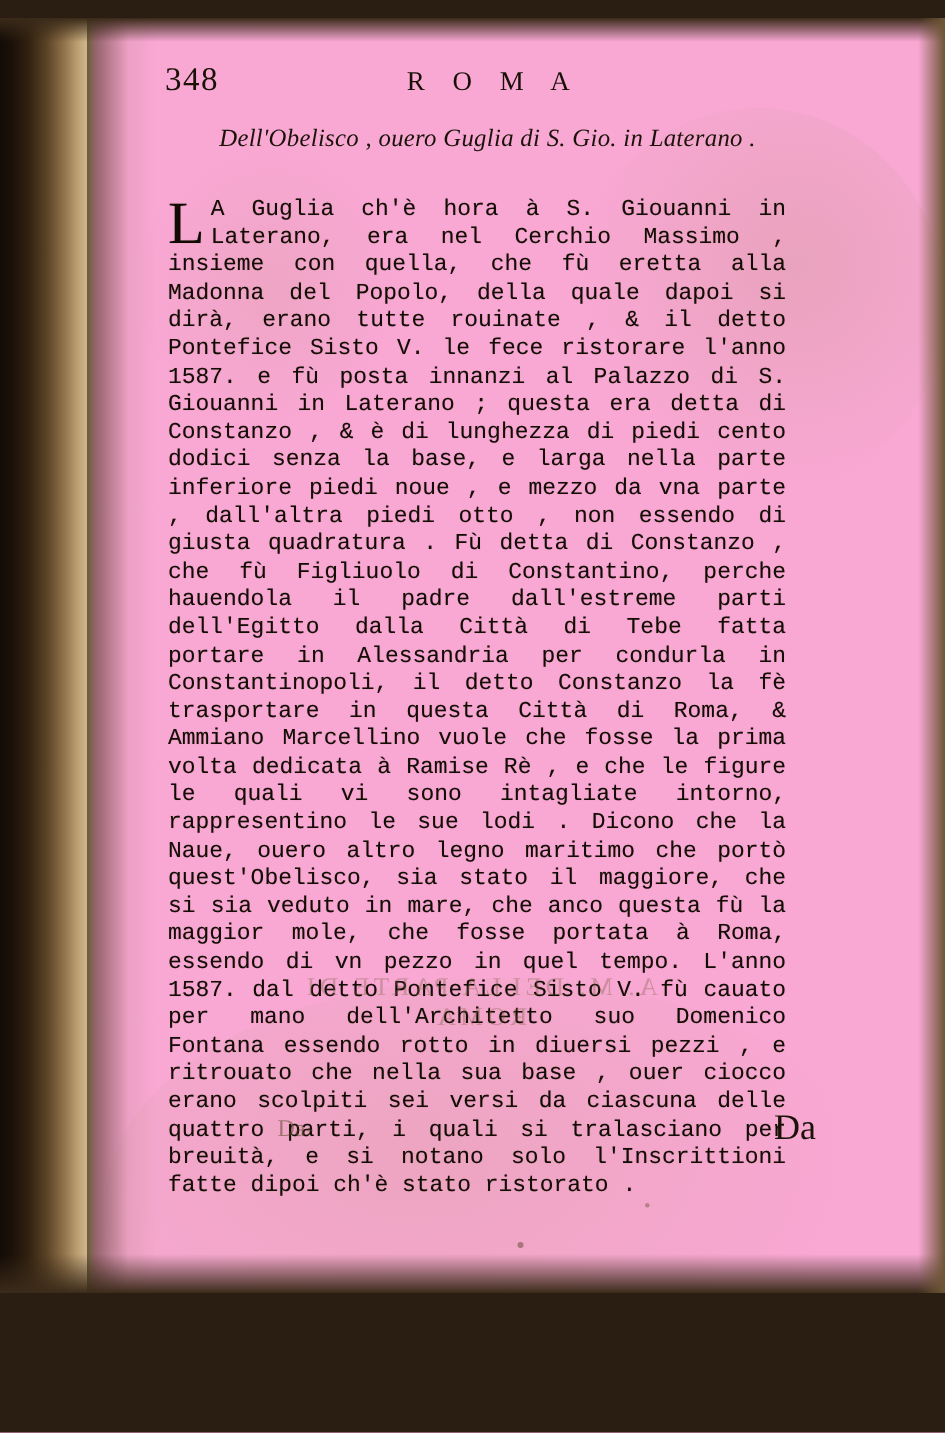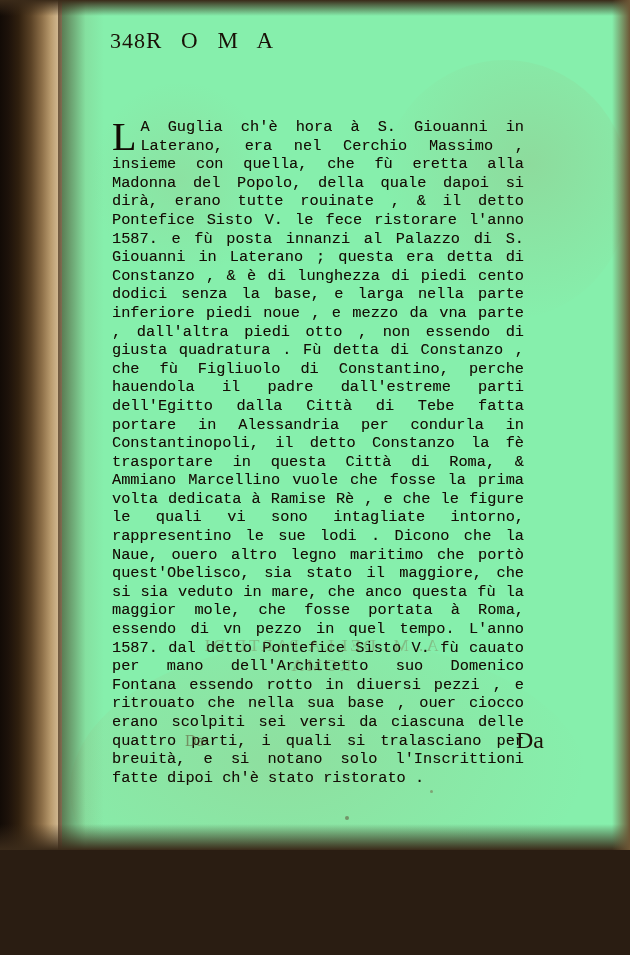--- a/index.html
+++ b/index.html
@@ -5,22 +5,23 @@
   html, body {
     margin: 0;
     padding: 0;
     background: #2a1d12;
   }
   #page {
     position: relative;
     width: 630px;
     height: 850px;
     overflow: hidden;
-    background: #86efac;
-    font-family: "Liberation Serif", serif;
+    background: #f9a8d4;
+    font-family: "Liberation Serif", serif;
+    margin-top: 12px;
   }
 
   
   .gutter {
     position: absolute;
     left: 0; top: 0;
     width: 62px; height: 955px;
     background: linear-gradient(to right,
        #120b06 0%, #1d120a 14%, #30200f 30%,
        #5a4226 50%, #8e7049 68%, #b99b6e 82%, #cdb38b 92%, #d8c6a4 100%);
@@ -74,21 +75,22 @@
     align-items: baseline;
   }
   .folio {
     font-size: 22px;
     letter-spacing: 1px;
     font-family: "Liberation Serif", serif;
     color: #1b1207;
   }
   .running-head {
     flex: 1;
-    font-size: 23px;
+    text-align: center;
+    font-size: 18px;
     letter-spacing: 7px;
     padding-right: 28px;
     color: #181006;
   }
 
   .subtitle {
     position: absolute;
     left: 110px;
     top: 70px;
     width: 430px;
@@ -166,20 +168,21 @@
   <div class="stain s2"></div>
   <div class="stain s3"></div>
   <div class="stain s1"></div>
   <div class="stain s4"></div>
 
   <div class="header-row">
     <div class="folio">348</div>
     <div class="running-head">R O M A</div>
   </div>
 
+  <div class="subtitle">Dell'Obelisco , ouero Guglia di S. Gio. in Laterano .</div>
 
   <div class="body">
     <span class="dropcap">L</span>
     <p>A Guglia ch'è hora à S. Giouanni in Laterano, era nel Cerchio Massimo , insieme con quella, che fù eretta alla Madonna del Popolo, della quale dapoi si dirà, erano tutte rouinate , &amp; il detto Pontefice Sisto V. le fece ristorare l'anno 1587. e fù posta innanzi al Palazzo di S. Giouanni in Laterano ; questa era detta di Constanzo , &amp; è di lunghezza di piedi cento dodici senza la base, e larga nella parte inferiore piedi noue , e mezzo da vna parte , dall'altra piedi otto , non essendo di giusta quadratura . Fù detta di Constanzo , che fù Figliuolo di Constantino, perche hauendola il padre dall'estreme parti dell'Egitto dalla Città di Tebe fatta portare in Alessandria per condurla in Constantinopoli, il detto Constanzo la fè trasportare in questa Città di Roma, &amp; Ammiano Marcellino vuole che fosse la prima volta dedicata à Ramise Rè , e che le figure le quali vi sono intagliate intorno, rappresentino le sue lodi . Dicono che la Naue, ouero altro legno maritimo che portò quest'Obelisco, sia stato il maggiore, che si sia veduto in mare, che anco questa fù la maggior mole, che fosse portata à Roma, essendo di vn pezzo in quel tempo. L'anno 1587. dal detto Pontefice Sisto V. fù cauato per mano dell'Architetto suo Domenico Fontana essendo rotto in diuersi pezzi , e ritrouato che nella sua base , ouer ciocco erano scolpiti sei versi da ciascuna delle quattro parti, i quali si tralasciano per breuità, e si notano solo l'Inscrittioni fatte dipoi ch'è stato ristorato .</p>
   </div>
 
   <div class="showthrough">A. M. DELLA PARTE DI ROMA</div>
 
   <div class="faint-mark">Da-</div>
   <div class="catchword">Da</div>

